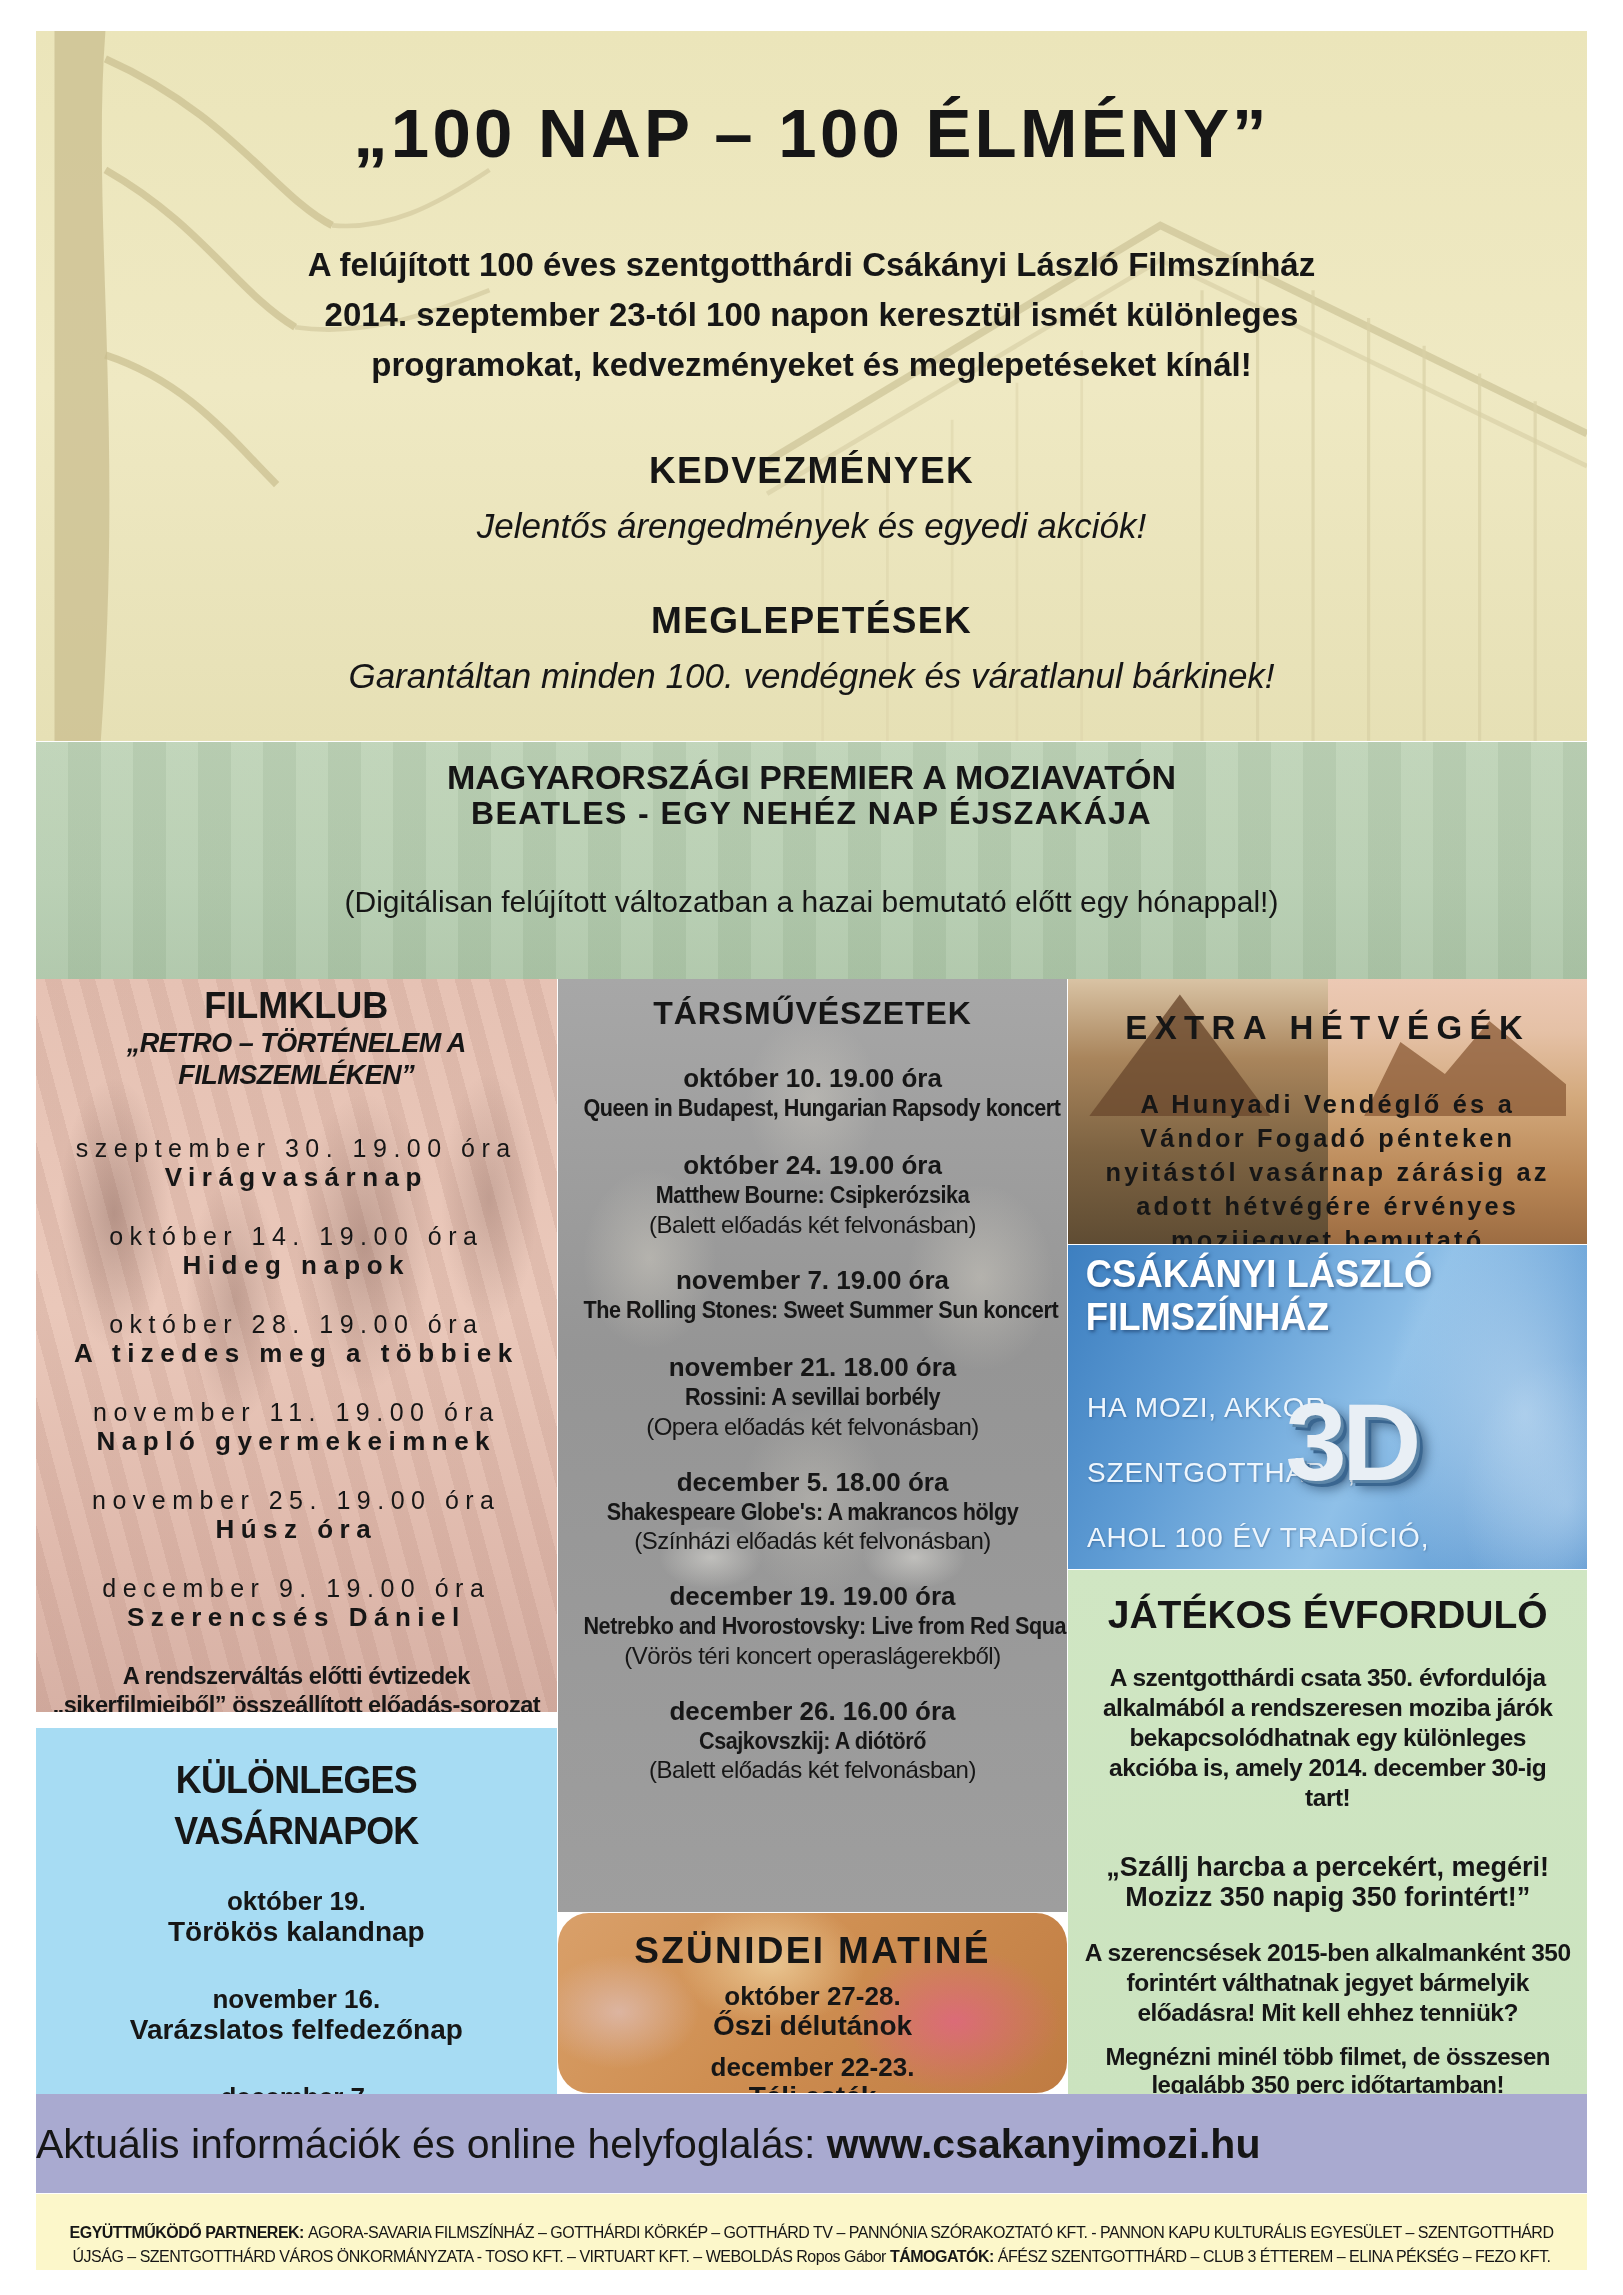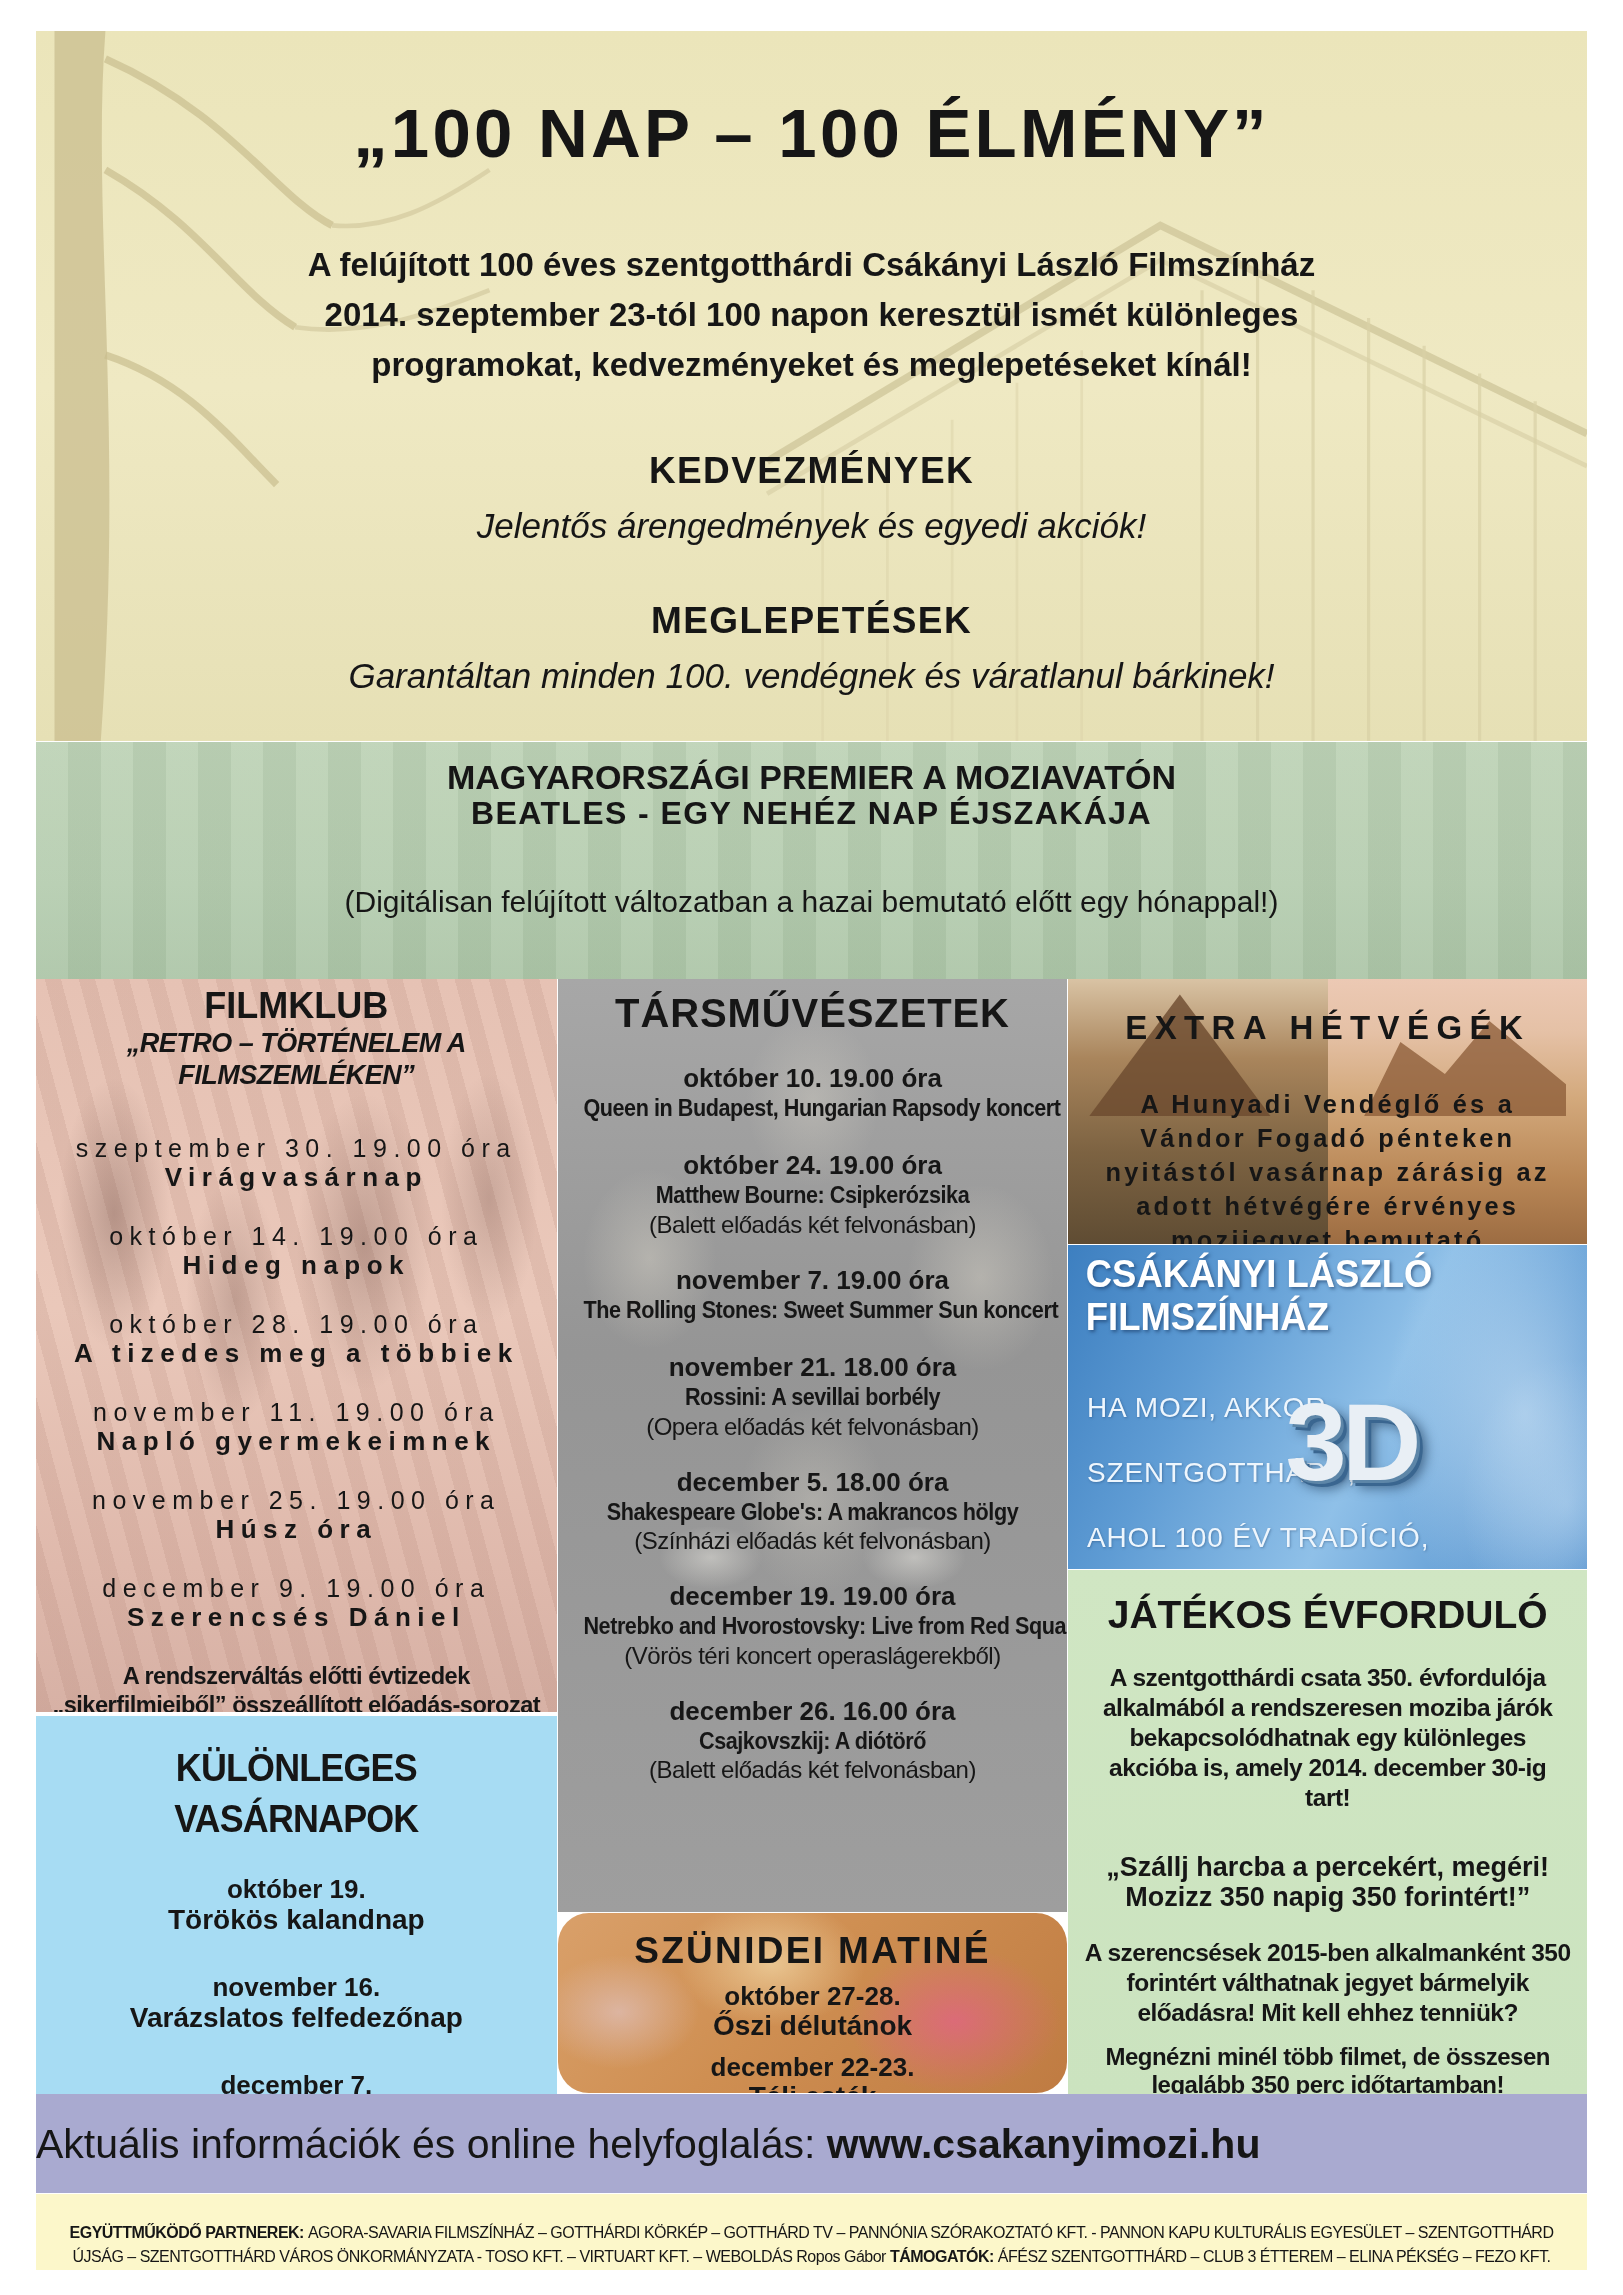--- a/index.html
+++ b/index.html
@@ -56,40 +56,40 @@
   }
   .filmklub-title{margin:0;padding-top:6.5px;font-size:36px;font-weight:900;line-height:42px;}
   .filmklub-sub{font-size:27px;font-weight:800;font-style:italic;line-height:32px;letter-spacing:-0.5px;}
   .fk-events{margin-top:43px;}
   .fk-ev{margin-bottom:30px;}
   .fk-date{font-size:25px;font-weight:400;letter-spacing:6.5px;line-height:29px;}
   .fk-title{font-size:26px;font-weight:900;letter-spacing:6.5px;line-height:29px;}
   .fk-desc{margin:14px auto 0;width:495px;font-size:23.6px;font-weight:800;line-height:29px;letter-spacing:-0.5px;}
 
   
-  .vasarnapok{height:380px;margin-top:4px;background:#a7dcf3;}
+  .vasarnapok{height:380px;margin-top:16px;background:#a7dcf3;}
   .vas-title{margin:0;padding-top:26px;font-size:39px;font-weight:900;line-height:51px;letter-spacing:-0.9px;transform:scaleX(.92);}
   .vas-events{margin-top:30.5px;}
   .vas-ev{margin-bottom:37px;}
   .vas-date{font-size:26px;font-weight:800;line-height:30px;}
   .vas-film{font-size:28px;font-weight:900;line-height:31px;}
 
   
   .tars{
     height:933px;
     background:
       radial-gradient(93px 125px at 18% 30%, rgba(236,230,214,.33), transparent 72%),
       radial-gradient(93px 120px at 50% 13%, rgba(236,230,214,.28), transparent 72%),
       radial-gradient(102px 130px at 83% 32%, rgba(236,230,214,.33), transparent 72%),
       radial-gradient(102px 130px at 50% 56%, rgba(236,230,214,.26), transparent 72%),
       radial-gradient(69px 42px at 30% 62%, rgba(250,248,240,.4), transparent 75%),
       radial-gradient(69px 42px at 70% 62%, rgba(250,248,240,.4), transparent 75%),
       linear-gradient(180deg,#a7a7a7 0%,#959595 40%,#9e9e9e 100%);
   }
-  .tars-title{margin:0;padding-top:15px;font-size:40px;font-weight:900;line-height:39px;letter-spacing:0.9px;}
+  .tars-title{margin:0;padding-top:15px;font-size:32px;font-weight:900;line-height:39px;letter-spacing:0.9px;}
   .tars-events{margin-top:31px;}
   .tars-ev{margin-bottom:28px;}
   .tars-date{font-size:26px;font-weight:800;line-height:29px;}
   .tars-film{font-size:24px;font-weight:900;line-height:30.5px;letter-spacing:-0.5px;white-space:nowrap;transform:scaleX(.9);}
   .tars-note{font-size:24px;font-weight:500;line-height:27px;letter-spacing:-0.5px;}
 
   
   .matine{
     height:180px;margin-top:1.4px;
     background:

